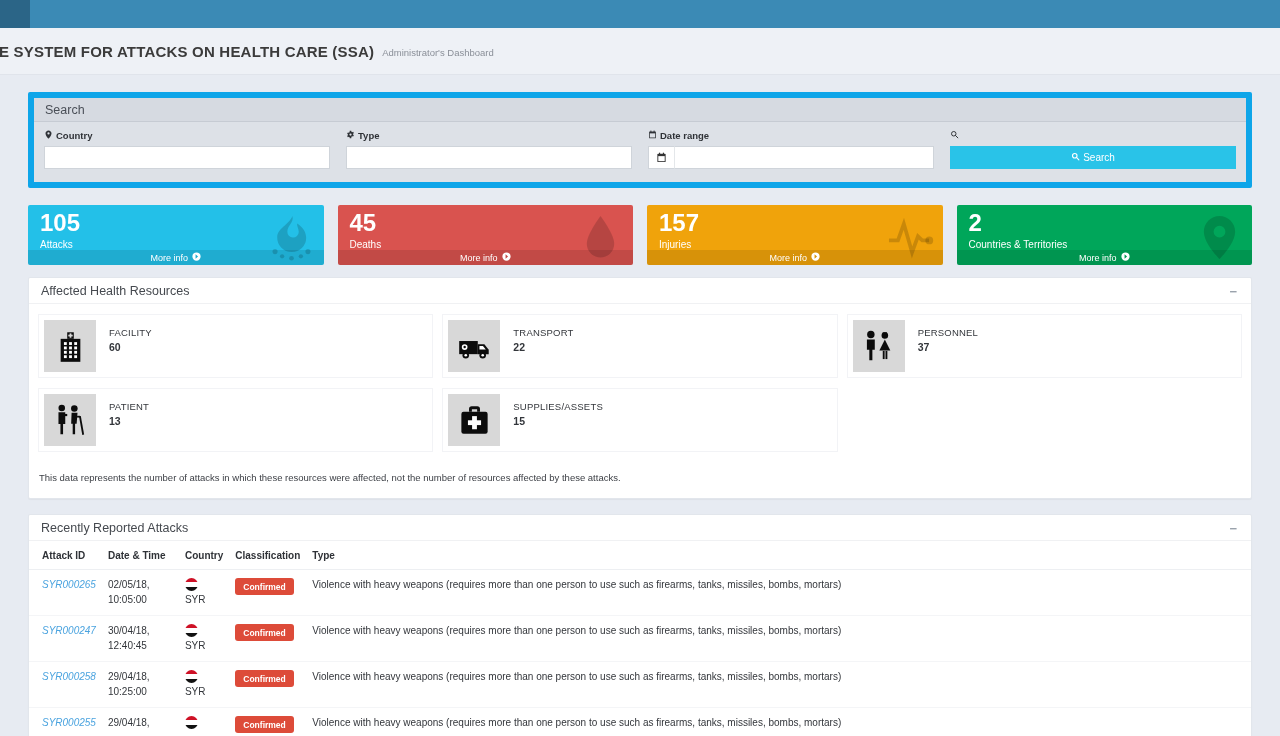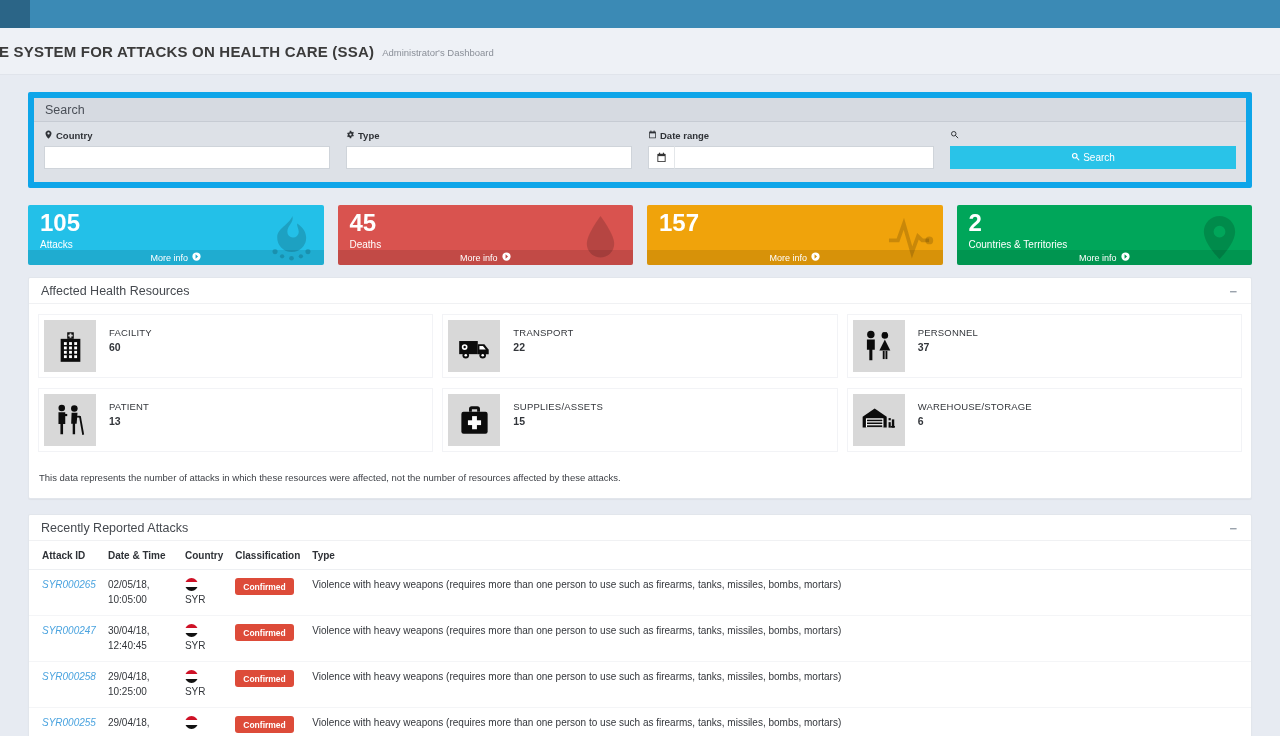--- a/index.html
+++ b/index.html
@@ -174,20 +174,21 @@
       <a class="stat-footer" href="#">
         <span>More info</span>
         <span><svg viewBox="0 0 24 24">
               <path fill="#fff" fill-rule="evenodd" d="M12 1a11 11 0 1 0 0 22 11 11 0 0 0 0-22zm-2.5 5.2 6.6 5.8-6.6 5.8z"></path>
             </svg></span>
       </a>
     </div>
 
     <div class="stat-card" style="background-color: rgb(240, 163, 11);">
       <div class="stat-value">157</div>
+      <div class="stat-label">Injuries</div>
       <span class="stat-icon">
           <svg viewBox="0 0 24 24" fill="none" stroke="currentColor" stroke-width="1.9">
             <path d="M1 13.5h4.6L8.6 5l4.2 14.6 3-8.2 2.2 2.1h3.5"></path>
             <circle cx="21.6" cy="13.5" r="2" fill="currentColor" stroke="none"></circle>
           </svg>
         </span>
       <a class="stat-footer" href="#">
         <span>More info</span>
         <span><svg viewBox="0 0 24 24">
               <path fill="#fff" fill-rule="evenodd" d="M12 1a11 11 0 1 0 0 22 11 11 0 0 0 0-22zm-2.5 5.2 6.6 5.8-6.6 5.8z"></path>
@@ -306,39 +307,20 @@
               <rect x="4" y="8" width="24" height="20" rx="2"></rect>
               <rect x="13.8" y="12" width="4.4" height="12" fill="#fff"></rect>
               <rect x="10" y="15.8" width="12" height="4.4" fill="#fff"></rect>
             </svg>
           </span>
         <div>
           <div class="resource-label">SUPPLIES/ASSETS</div>
           <div class="resource-value">15</div>
         </div>
       </div>
-      <div class="resource-item">
-        <span class="resource-iconbox">
-            <svg viewBox="0 0 32 32" fill="currentColor">
-              <polygon points="1.5,22.5 1.5,12.5 12.5,5 23.5,12.5 23.5,22.5"></polygon>
-              <rect x="4.5" y="14" width="16" height="8.5" fill="#fff"></rect>
-              <rect x="5.5" y="15.2" width="14" height="1.5"></rect>
-              <rect x="5.5" y="17.8" width="14" height="1.5"></rect>
-              <rect x="5.5" y="20.4" width="14" height="1.5"></rect>
-              <rect x="25.2" y="13.8" width="2" height="2"></rect>
-              <rect x="25.2" y="17.5" width="2" height="5"></rect>
-              <rect x="28.2" y="15" width="2.2" height="7.5"></rect>
-              <rect x="27" y="21" width="4" height="1.5"></rect>
-            </svg>
-          </span>
-        <div>
-          <div class="resource-label">WAREHOUSE/STORAGE</div>
-          <div class="resource-value">6</div>
-        </div>
-      </div>
     </div>
     <div class="resources-note">This data represents the number of attacks in which these resources were affected, not the number of resources affected by these attacks.</div>
   </div>
 
   <div class="panel attacks-panel">
     <div class="panel-header">
       <span class="panel-title">Recently Reported Attacks</span>
       <button class="collapse-btn">−</button>
     </div>
     <table>

